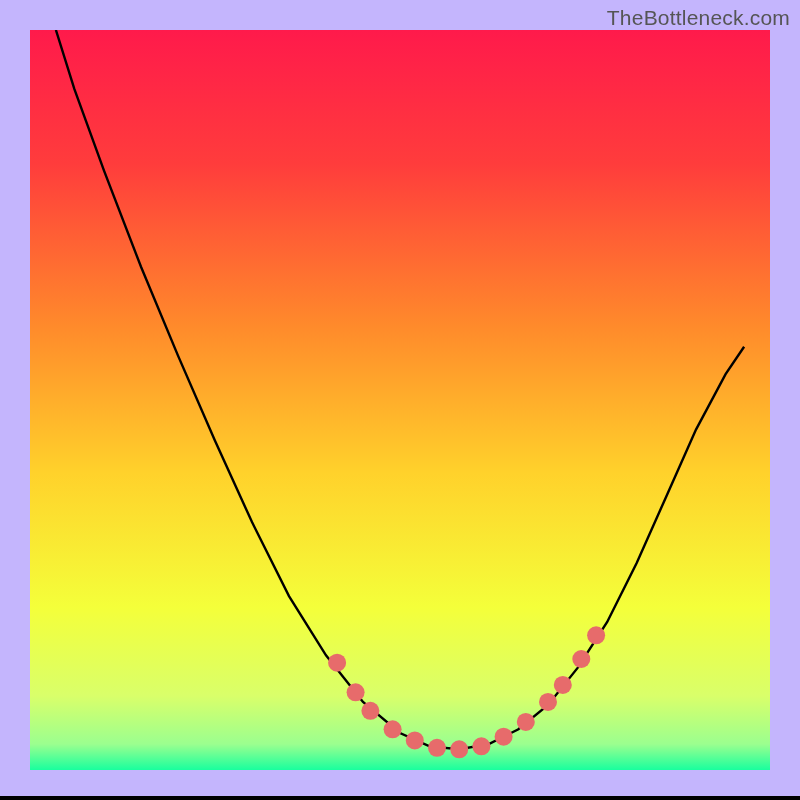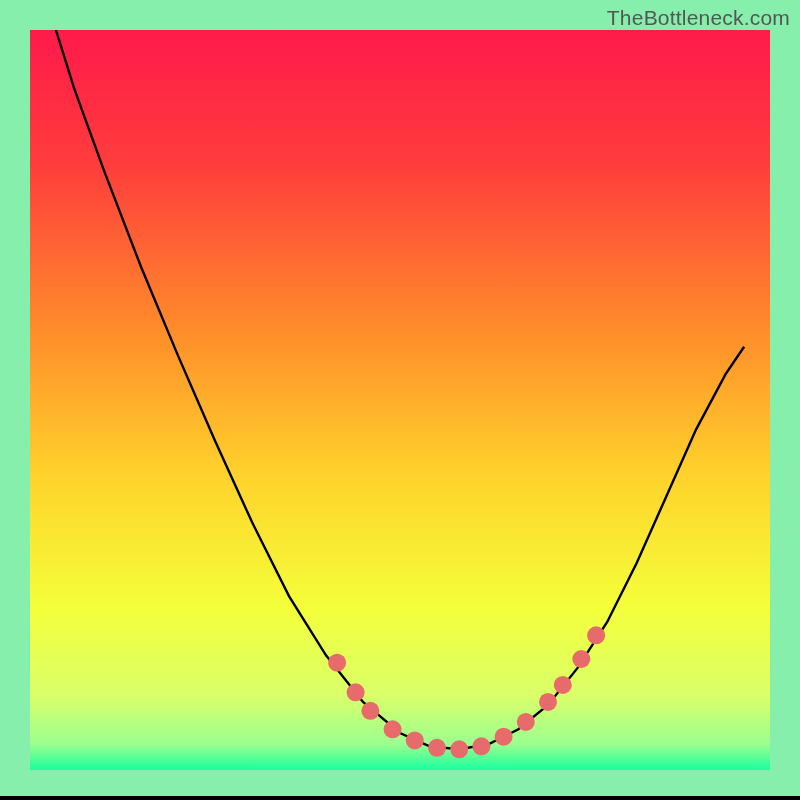--- a/index.html
+++ b/index.html
@@ -8,21 +8,21 @@
     width: 800px;
     height: 800px;
     background: #000;
     font-family: Arial, Helvetica, sans-serif;
     overflow: hidden;
   }
   .stage {
     position: relative;
     width: 800px;
     height: 796px;
-    background: #86efac;
+    background: #c4b5fd;
   }
   .watermark {
     position: absolute;
     top: 6px;
     right: 10px;
     color: #555;
     font-size: 21px;
     letter-spacing: 0.2px;
     font-weight: 500;
     z-index: 3;

